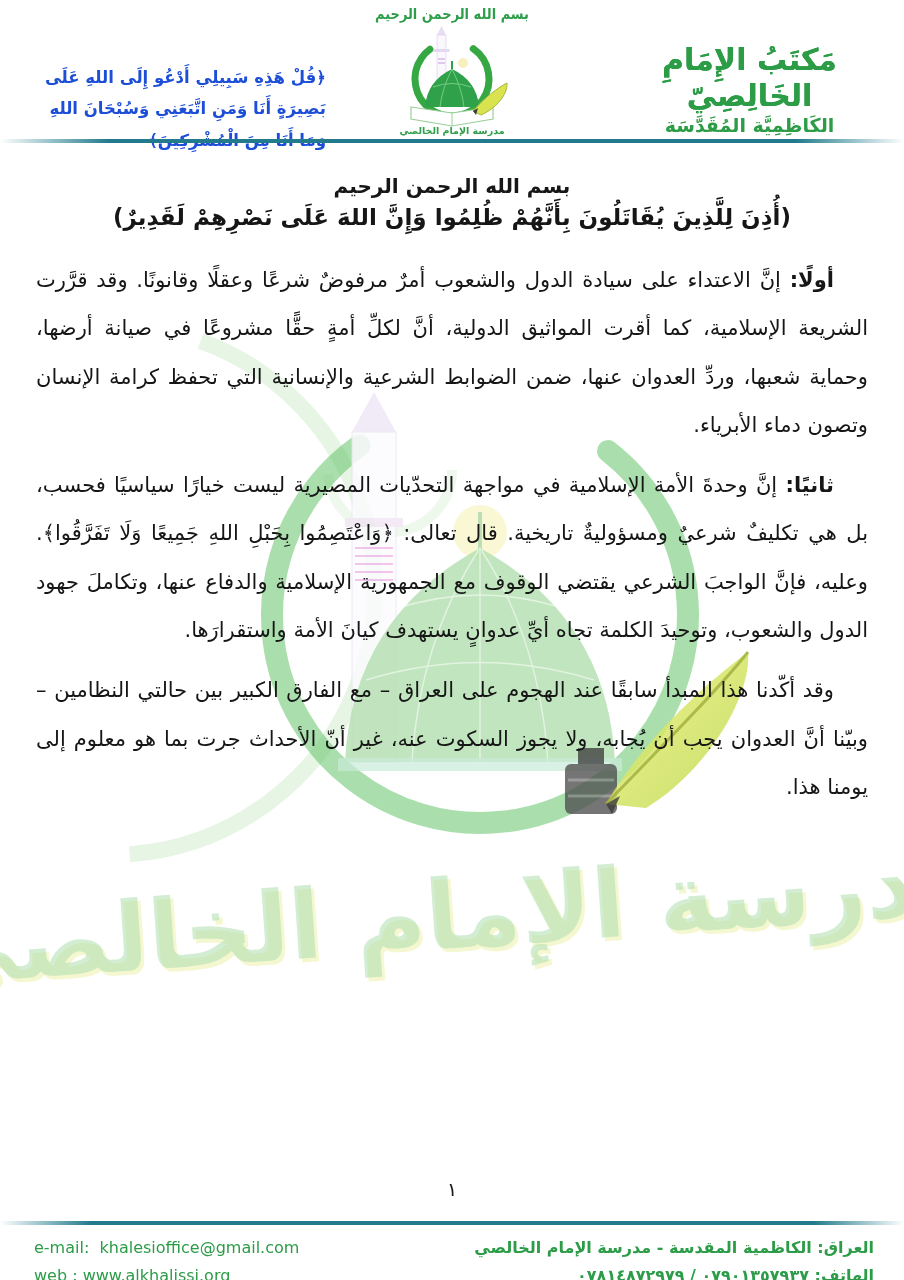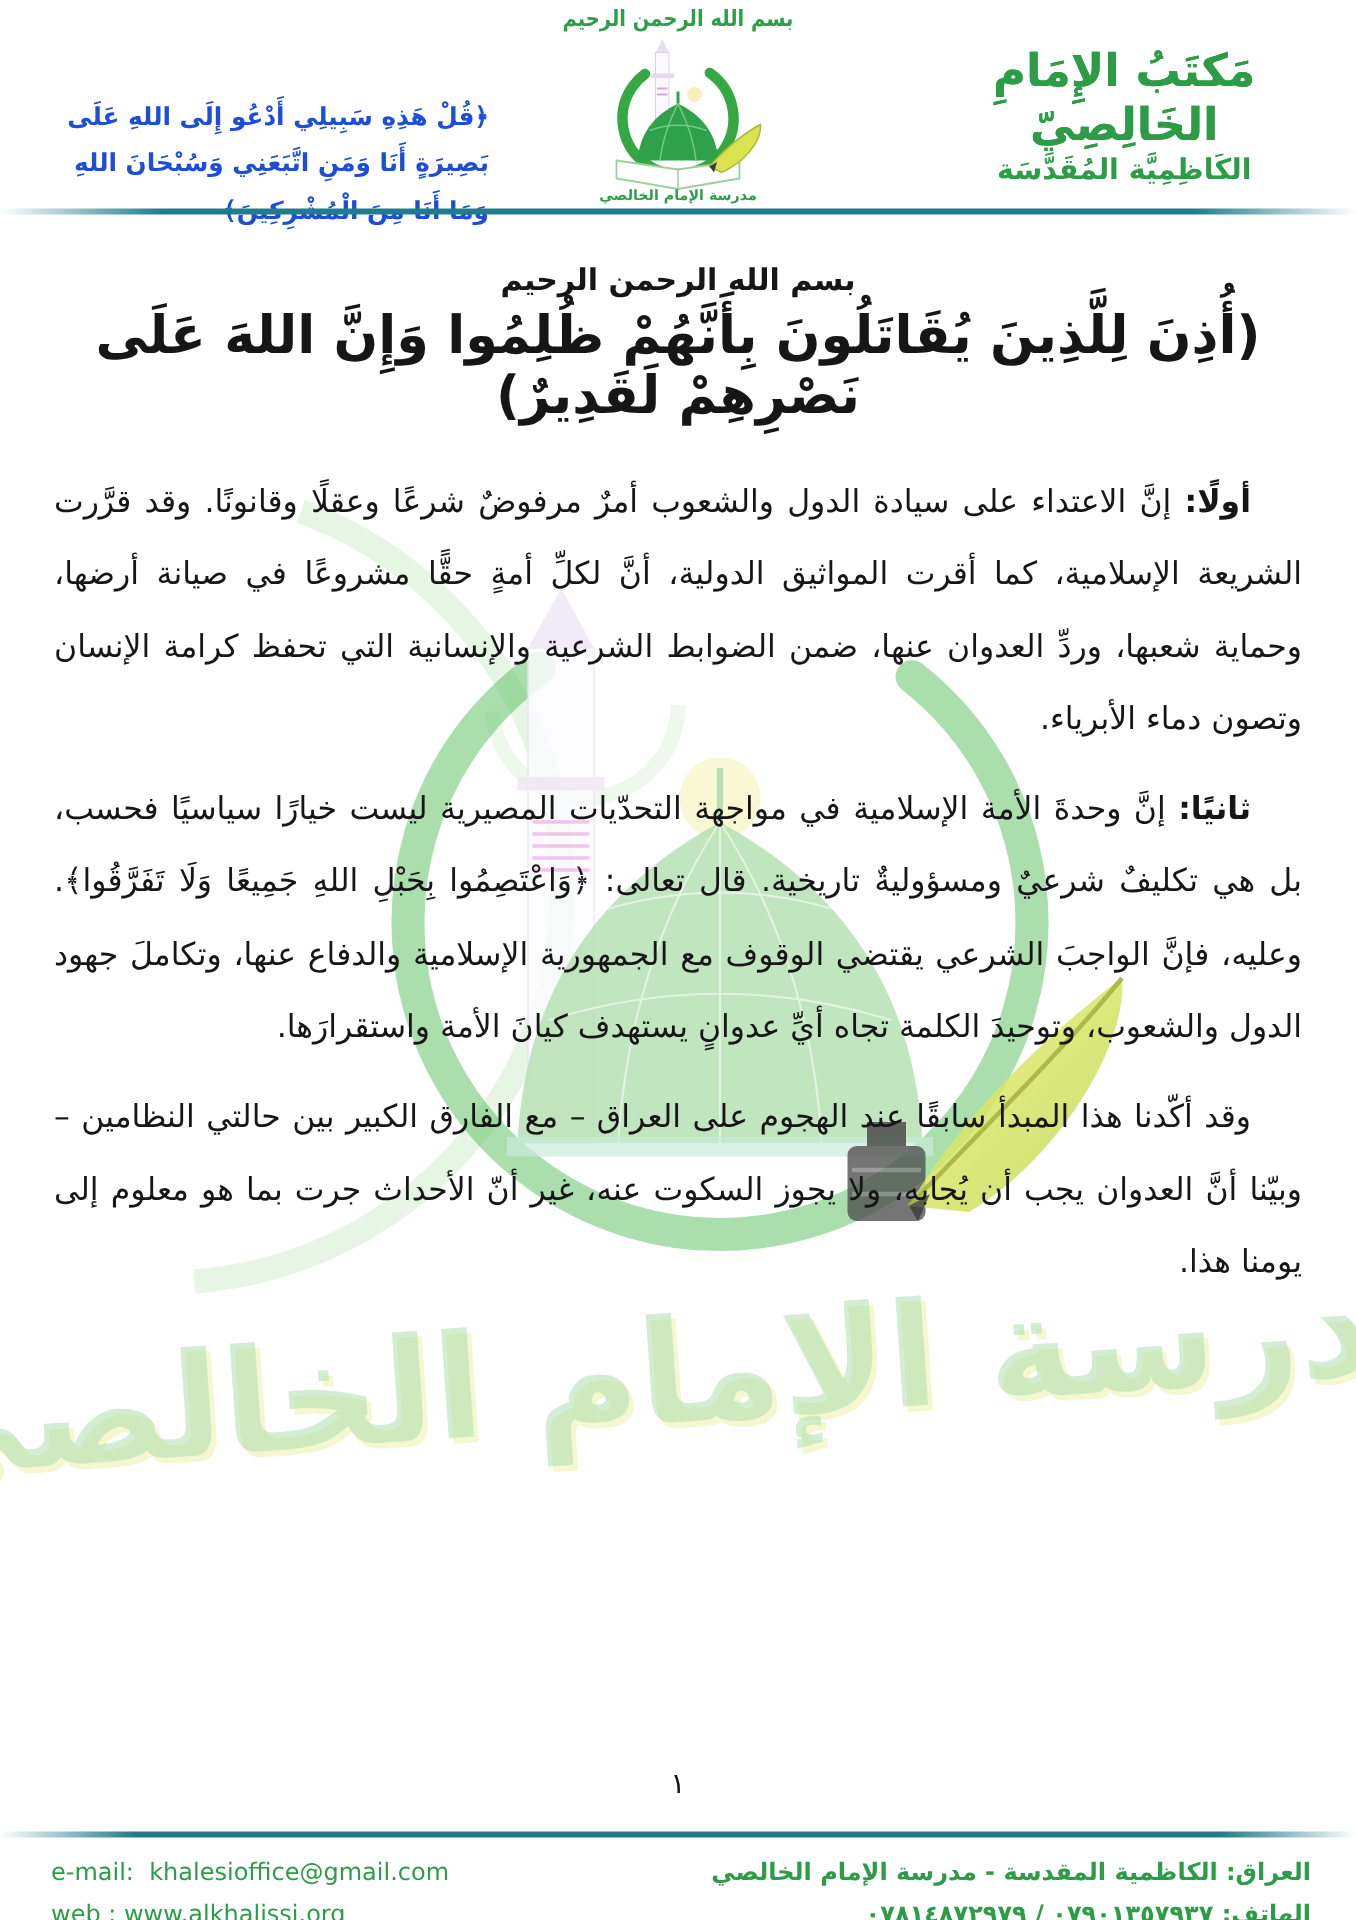--- a/index.html
+++ b/index.html
@@ -19,21 +19,21 @@
     position:absolute;top:6px;left:357px;width:190px;text-align:center;
   }
   .logo .bismillah{
     color:#2f9e4a;font-size:13px;font-weight:700;direction:rtl;
     transform:scaleY(1.15);margin-bottom:2px;
   }
   .logo .caption{
     color:#2f9e4a;font-size:9.5px;font-weight:700;direction:rtl;margin-top:-2px;
   }
   .office-block{
-    position:absolute;top:30px;right:22px;width:265px;text-align:center;direction:rtl;
+    position:absolute;top:42px;right:22px;width:265px;text-align:center;direction:rtl;
   }
   .office-title{
     color:#2c9c46;font-size:30px;font-weight:800;line-height:1.2;
     text-shadow:0 0 .4px #2c9c46;
   }
   .office-subtitle{
     color:#2c9c46;font-size:19px;font-weight:800;
   }
   .header-rule{
     position:absolute;top:139px;left:0;width:904px;height:4px;
@@ -49,21 +49,21 @@
 
   
   .doc{
     position:absolute;top:158px;left:36px;right:36px;z-index:1;
     direction:rtl;color:#161616;
   }
   .basmala{
     text-align:center;font-size:20px;font-weight:700;margin:16px 0 6px 0;
   }
   .quran-verse{
-    text-align:center;font-size:35px;font-weight:800;margin:6px 0 26px 0;
+    text-align:center;font-size:23px;font-weight:800;margin:6px 0 26px 0;
   }
   .doc-title{
     text-align:center;font-size:24px;font-weight:800;line-height:1.6;
     margin:18px auto 20px auto;max-width:810px;
   }
   .para{
     font-size:21px;line-height:2.3;text-align:justify;text-justify:inter-word;
     margin:0 0 12px 0;text-indent:34px;
   }
   .para .lead{font-weight:800;}

